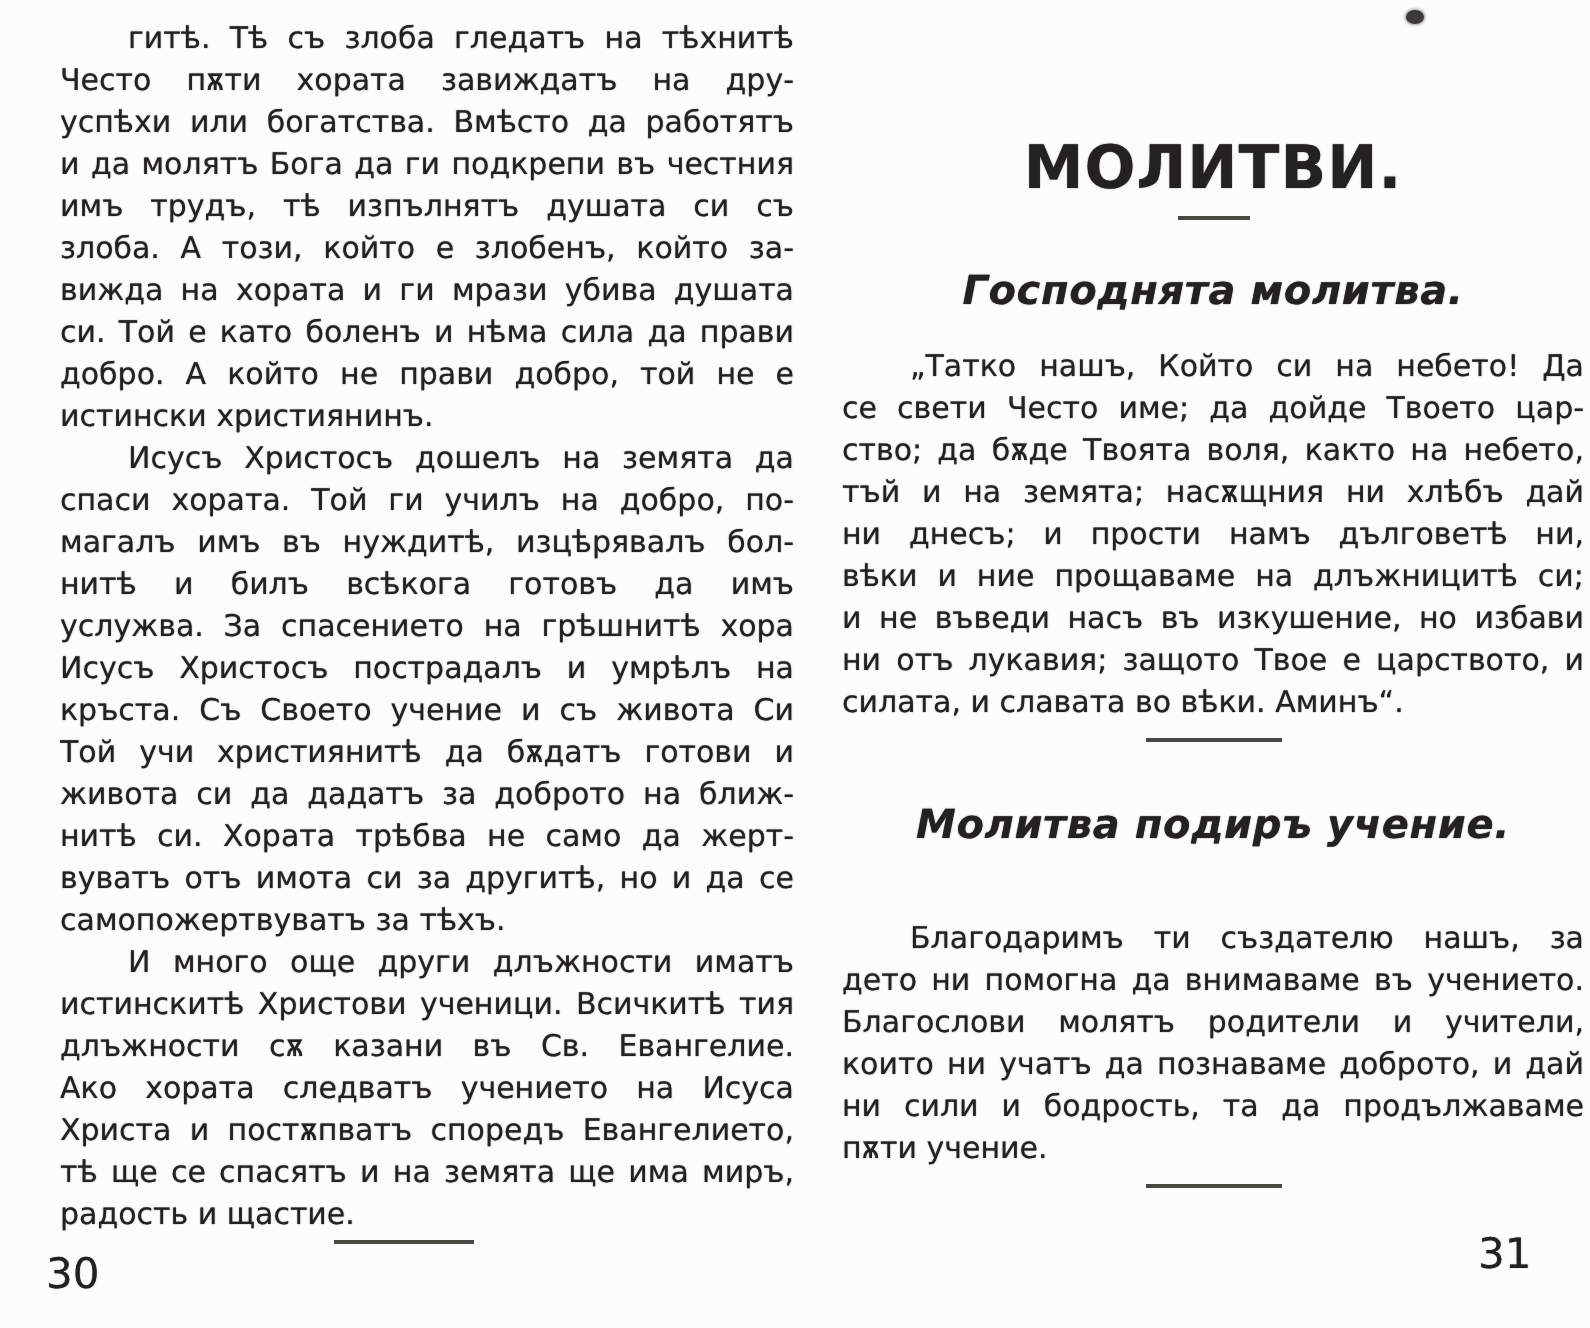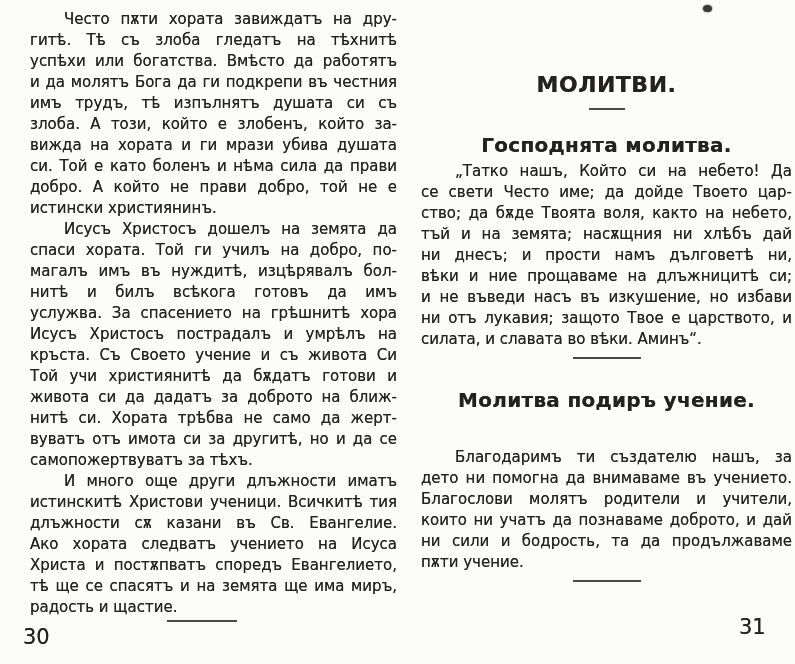--- a/index.html
+++ b/index.html
@@ -36,38 +36,39 @@
   .page-left .para { margin: 0; }
 
   
   .page-right {
     position: absolute;
     left: 421px; top: 64px;
     width: 371px;
   }
   .chapter-title {
     margin: 6px 0 0;
-    font-size: 22px;
+    font-size: 30px;
     line-height: 30px;
     font-weight: bold;
     letter-spacing: 0.5px;
     text-align: center;
     text-shadow: 0 0 0.6px rgba(34,32,28,0.8);
   }
   .section-heading {
     font-size: 20px;
     line-height: 27px;
     font-weight: bold;
     letter-spacing: 0.3px;
     text-align: center;
     text-shadow: 0 0 0.6px rgba(34,32,28,0.8);
+    font-style: italic;
   }
   .heading-1 { margin: 22px 0 0; }
   .heading-2 { margin: 28px 0 0; }
-  .prayer-para { margin-top: 2px; }
+  .prayer-para { margin-top: 14px; }
   .study-para { margin-top: 33px; }
 
   
   .rule {
     border: 0;
     border-top: 2px solid #4a4843;
     height: 0;
   }
   .rule-sm { width: 36px; margin: 8px auto 0; }
   .rule-md-1 { width: 68px; margin: 7px auto 0; }
@@ -99,22 +100,22 @@
     box-shadow: 0 0 1.5px 0.5px rgba(59,58,54,0.55);
   }
 </style>
 </head>
 <body>
 
 <div class="scan">
 
   <section class="page-left">
       <div class="para">
+        <div class="line">гитѣ. Тѣ съ злоба гледатъ на тѣхнитѣ</div>
         <div class="line">Често пѫти хората завиждатъ на дру-</div>
-        <div class="line">гитѣ. Тѣ съ злоба гледатъ на тѣхнитѣ</div>
         <div class="line">успѣхи или богатства. Вмѣсто да работятъ</div>
         <div class="line">и да молятъ Бога да ги подкрепи въ честния</div>
         <div class="line">имъ трудъ, тѣ изпълнятъ душата си съ</div>
         <div class="line">злоба. А този, който е злобенъ, който за-</div>
         <div class="line">вижда на хората и ги мрази убива душата</div>
         <div class="line">си. Той е като боленъ и нѣма сила да прави</div>
         <div class="line">добро. А който не прави добро, той не е</div>
         <div class="line">истински християнинъ.</div>
       </div>
       <div class="para">

